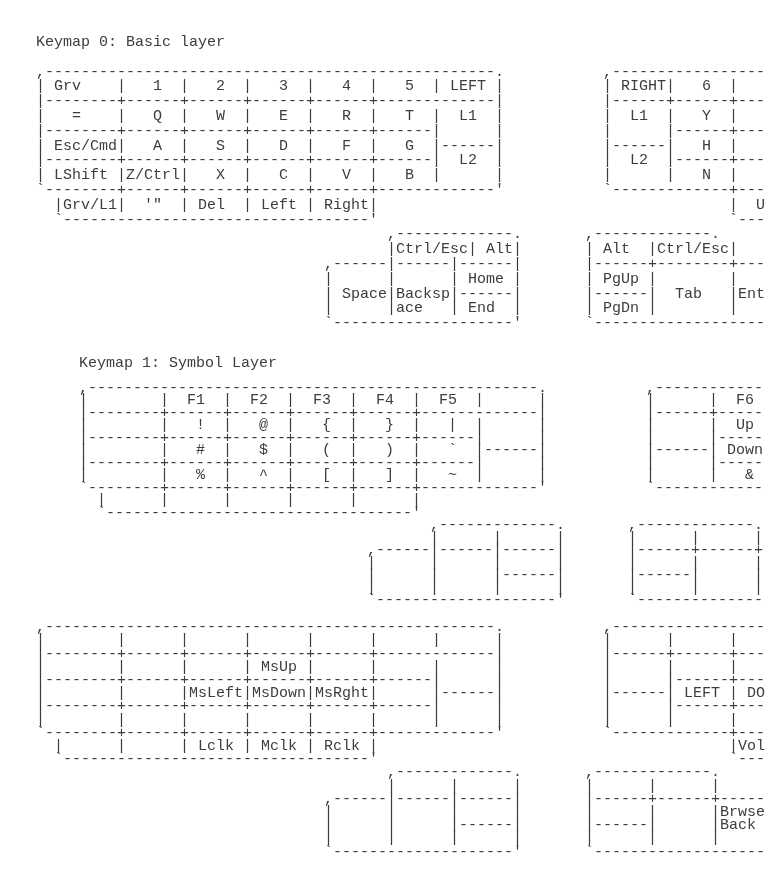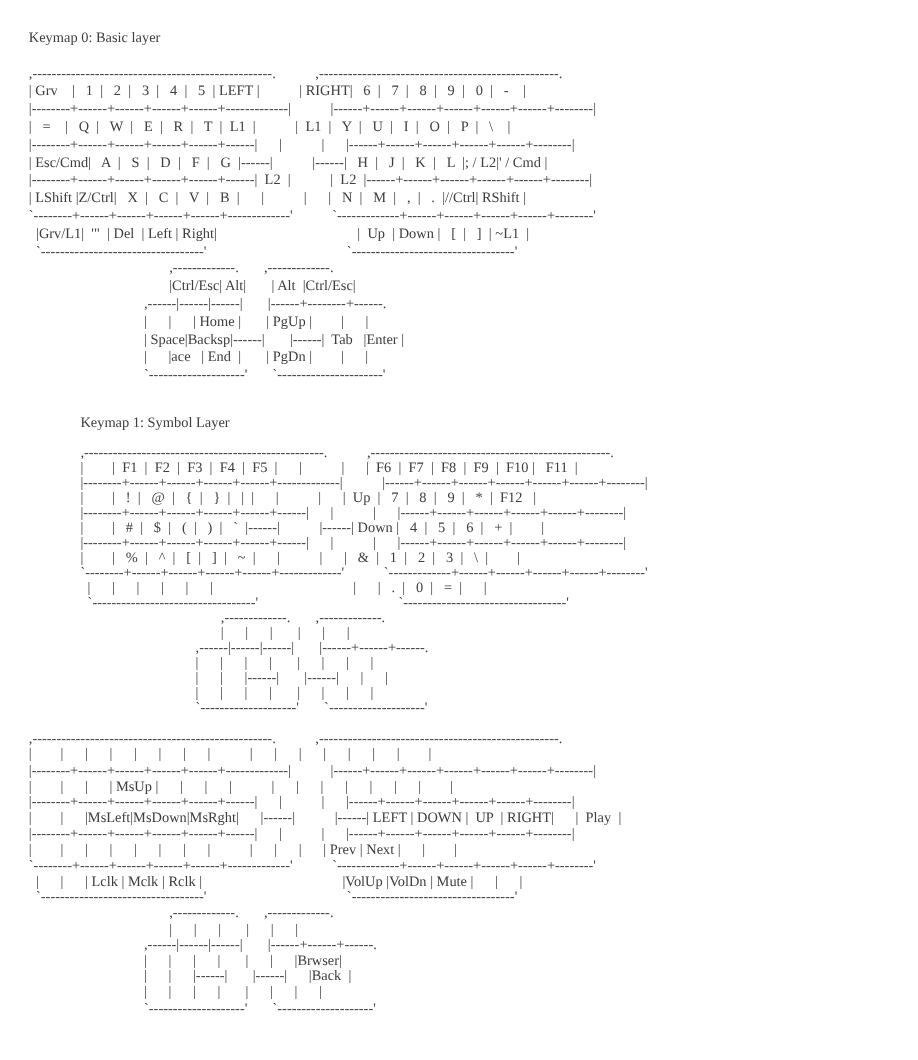--- a/index.html
+++ b/index.html
@@ -9,24 +9,24 @@
   }
   body {
     width: 765px;
     height: 883px;
     overflow: hidden;
   }
   .doc {
     padding: 24px 0 0 24px;
   }
   pre {
-    margin: 0;
+    margin: 12px;
     padding: 0;
-    font-family: Liberation Serif, serif;
-    font-size: 12px;
+    font-family: Liberation Mono, monospace;
+    font-size: 15px;
     color: #3d3d3d;
     white-space: pre;
   }
   .keymap-section { display: block; }
   .sec0 pre { line-height: 14.8px; }
   .sec1 pre { line-height: 12.5px; padding-left: 43px; }
   .sec2 pre { line-height: 13.2px; }
   .sec0 .art { margin-top: 14.8px; }
   .sec1 .art { margin-top: 12.5px; }
   .sec2 .art { margin-top: 13.2px; }

